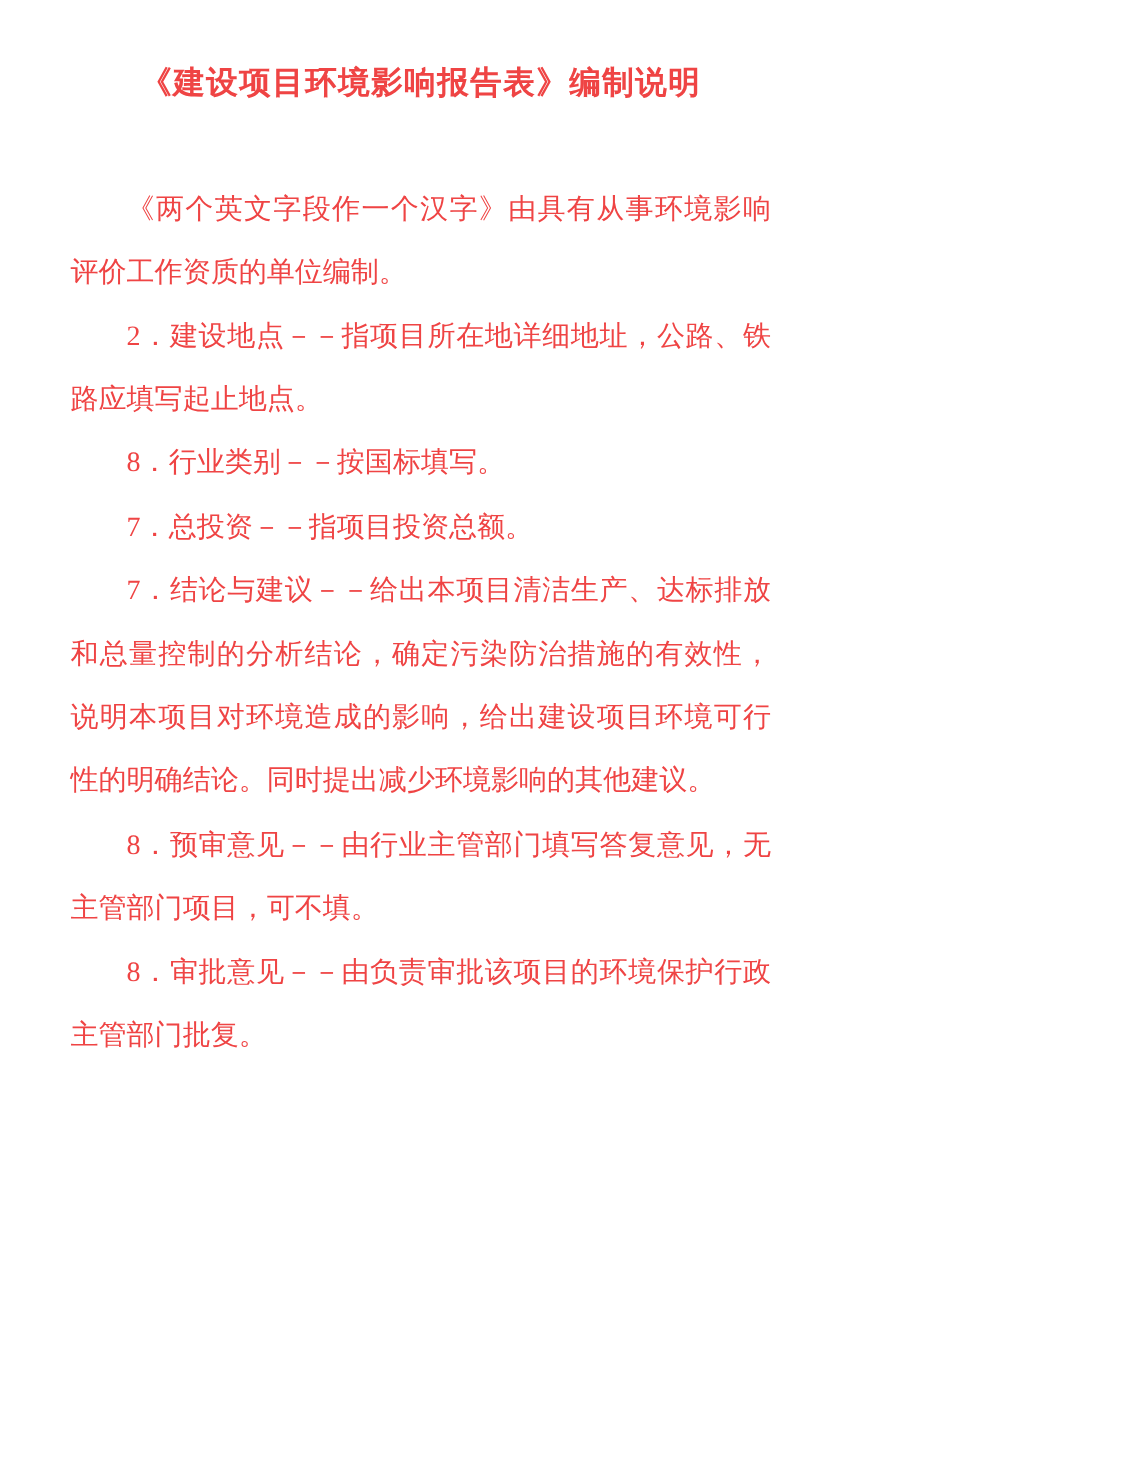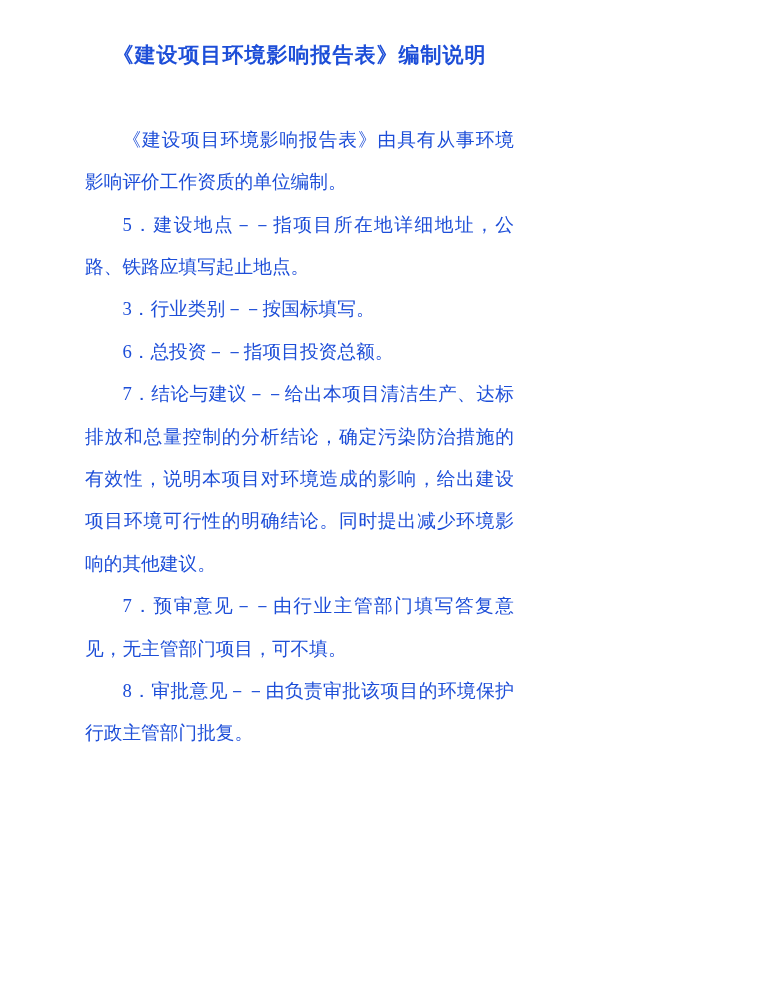--- a/index.html
+++ b/index.html
@@ -6,22 +6,22 @@
     margin: 0;
     padding: 0;
     background: #ffffff;
   }
   .page {
     position: relative;
     width: 599px;
     height: 985px;
     box-sizing: border-box;
     background: #ffffff;
-    color: #1d4ed8;
-    padding: 34px 85px 0 85px;
+    color: #ef4444;
+    padding: 34px 85px 0 47px;
     font-family: "Liberation Serif", "DejaVu Serif", serif;
     overflow: hidden;
   }
   .doc-title {
     font-size: 21px;
     font-weight: bold;
     line-height: 42.4px;
     text-align: center;
     letter-spacing: 1px;
     margin: 0 0 42.4px 0;
@@ -34,20 +34,20 @@
     margin: 0;
     word-break: break-all;
   }
 </style>
 </head>
 <body>
 
 <div class="page">
   <h1 class="doc-title">《建设项目环境影响报告表》编制说明</h1>
 
-  <p class="doc-paragraph">《建设项目环境影响报告表》由具有从事环境影响评价工作资质的单位编制。</p>
-  <p class="doc-paragraph">5．建设地点－－指项目所在地详细地址，公路、铁路应填写起止地点。</p>
-  <p class="doc-paragraph">3．行业类别－－按国标填写。</p>
-  <p class="doc-paragraph">6．总投资－－指项目投资总额。</p>
+  <p class="doc-paragraph">《两个英文字段作一个汉字》由具有从事环境影响评价工作资质的单位编制。</p>
+  <p class="doc-paragraph">2．建设地点－－指项目所在地详细地址，公路、铁路应填写起止地点。</p>
+  <p class="doc-paragraph">8．行业类别－－按国标填写。</p>
+  <p class="doc-paragraph">7．总投资－－指项目投资总额。</p>
   <p class="doc-paragraph">7．结论与建议－－给出本项目清洁生产、达标排放和总量控制的分析结论，确定污染防治措施的有效性，说明本项目对环境造成的影响，给出建设项目环境可行性的明确结论。同时提出减少环境影响的其他建议。</p>
-  <p class="doc-paragraph">7．预审意见－－由行业主管部门填写答复意见，无主管部门项目，可不填。</p>
+  <p class="doc-paragraph">8．预审意见－－由行业主管部门填写答复意见，无主管部门项目，可不填。</p>
   <p class="doc-paragraph">8．审批意见－－由负责审批该项目的环境保护行政主管部门批复。</p>
 </div>
 
 </body></html>

